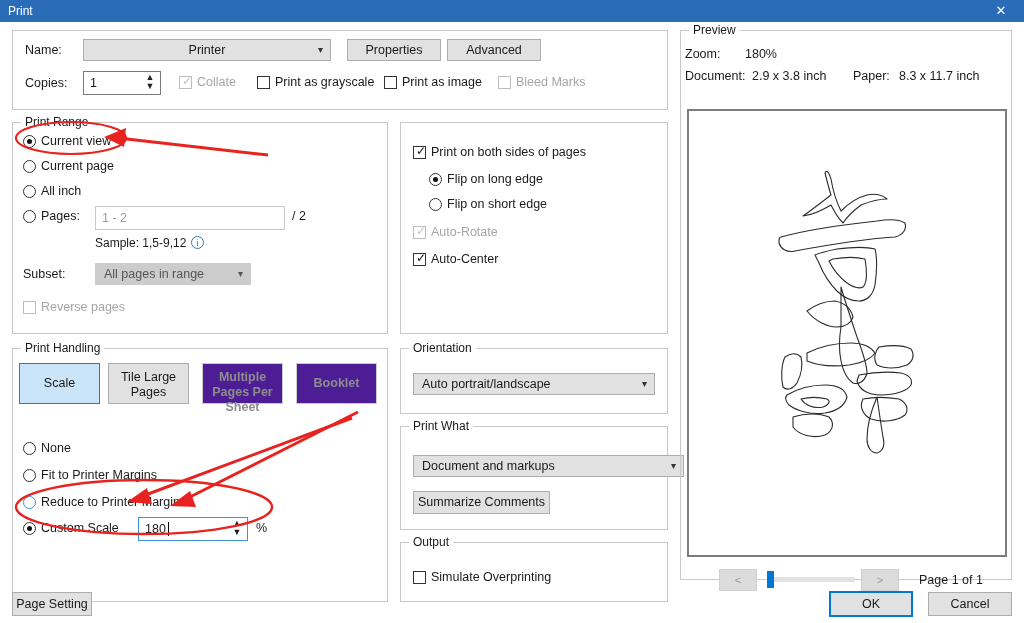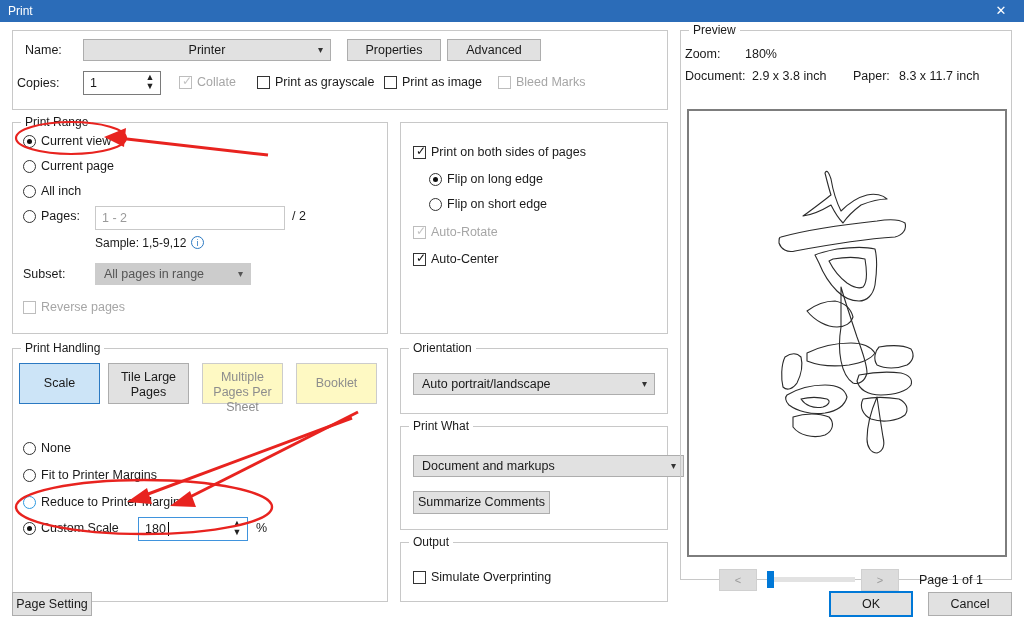--- a/index.html
+++ b/index.html
@@ -91,21 +91,21 @@
     position: absolute;
     box-sizing: border-box;
     background: #e1e1e1;
     border: 1px solid #adadad;
     font-size: 12.5px;
     color: #1a1a1a;
     text-align: center;
     cursor: pointer;
     user-select: none;
   }
-  .btn.dis { background: #fef9c3; border-color: #cccccc; color: #8d8d8d; cursor: default; }
+  .btn.dis { background: #4c1d95; border-color: #cccccc; color: #8d8d8d; cursor: default; font-weight: bold; }
   .btn.sel { background: #cce4f7; border: 1px solid #2b79c2; }
   .btn.primary { background: #e1e1e1; border: 2px solid #0078d7; }
   .btn .btxt { display: block; }
 
   
   .tinput {
     position: absolute;
     box-sizing: border-box;
     background: #ffffff;
     border: 1px solid #7a7a7a;
@@ -198,21 +198,21 @@
       <span class="carrow">▾</span>
     </div>
 
     <div class="btn" style="left:334px; top:8px; width:94px; height:22px; line-height:20px;">
       <span class="btxt">Properties</span>
     </div>
     <div class="btn" style="left:434px; top:8px; width:94px; height:22px; line-height:20px;">
       <span class="btxt">Advanced</span>
     </div>
 
-    <div class="lbl" style="left:4px; top:45px;">Copies:</div>
+    <div class="lbl" style="left:12px; top:45px;">Copies:</div>
 
     <div class="tinput" style="left:70px; top:40px; width:78px;">
       <span class="itext">1</span>
       <div class="spin" style="right:2px;">
         <div class="up">▲</div>
         <div class="dn">▼</div>
       </div>
     </div>
 
     <div class="cbx dis" style="left:166px; top:45px;">

